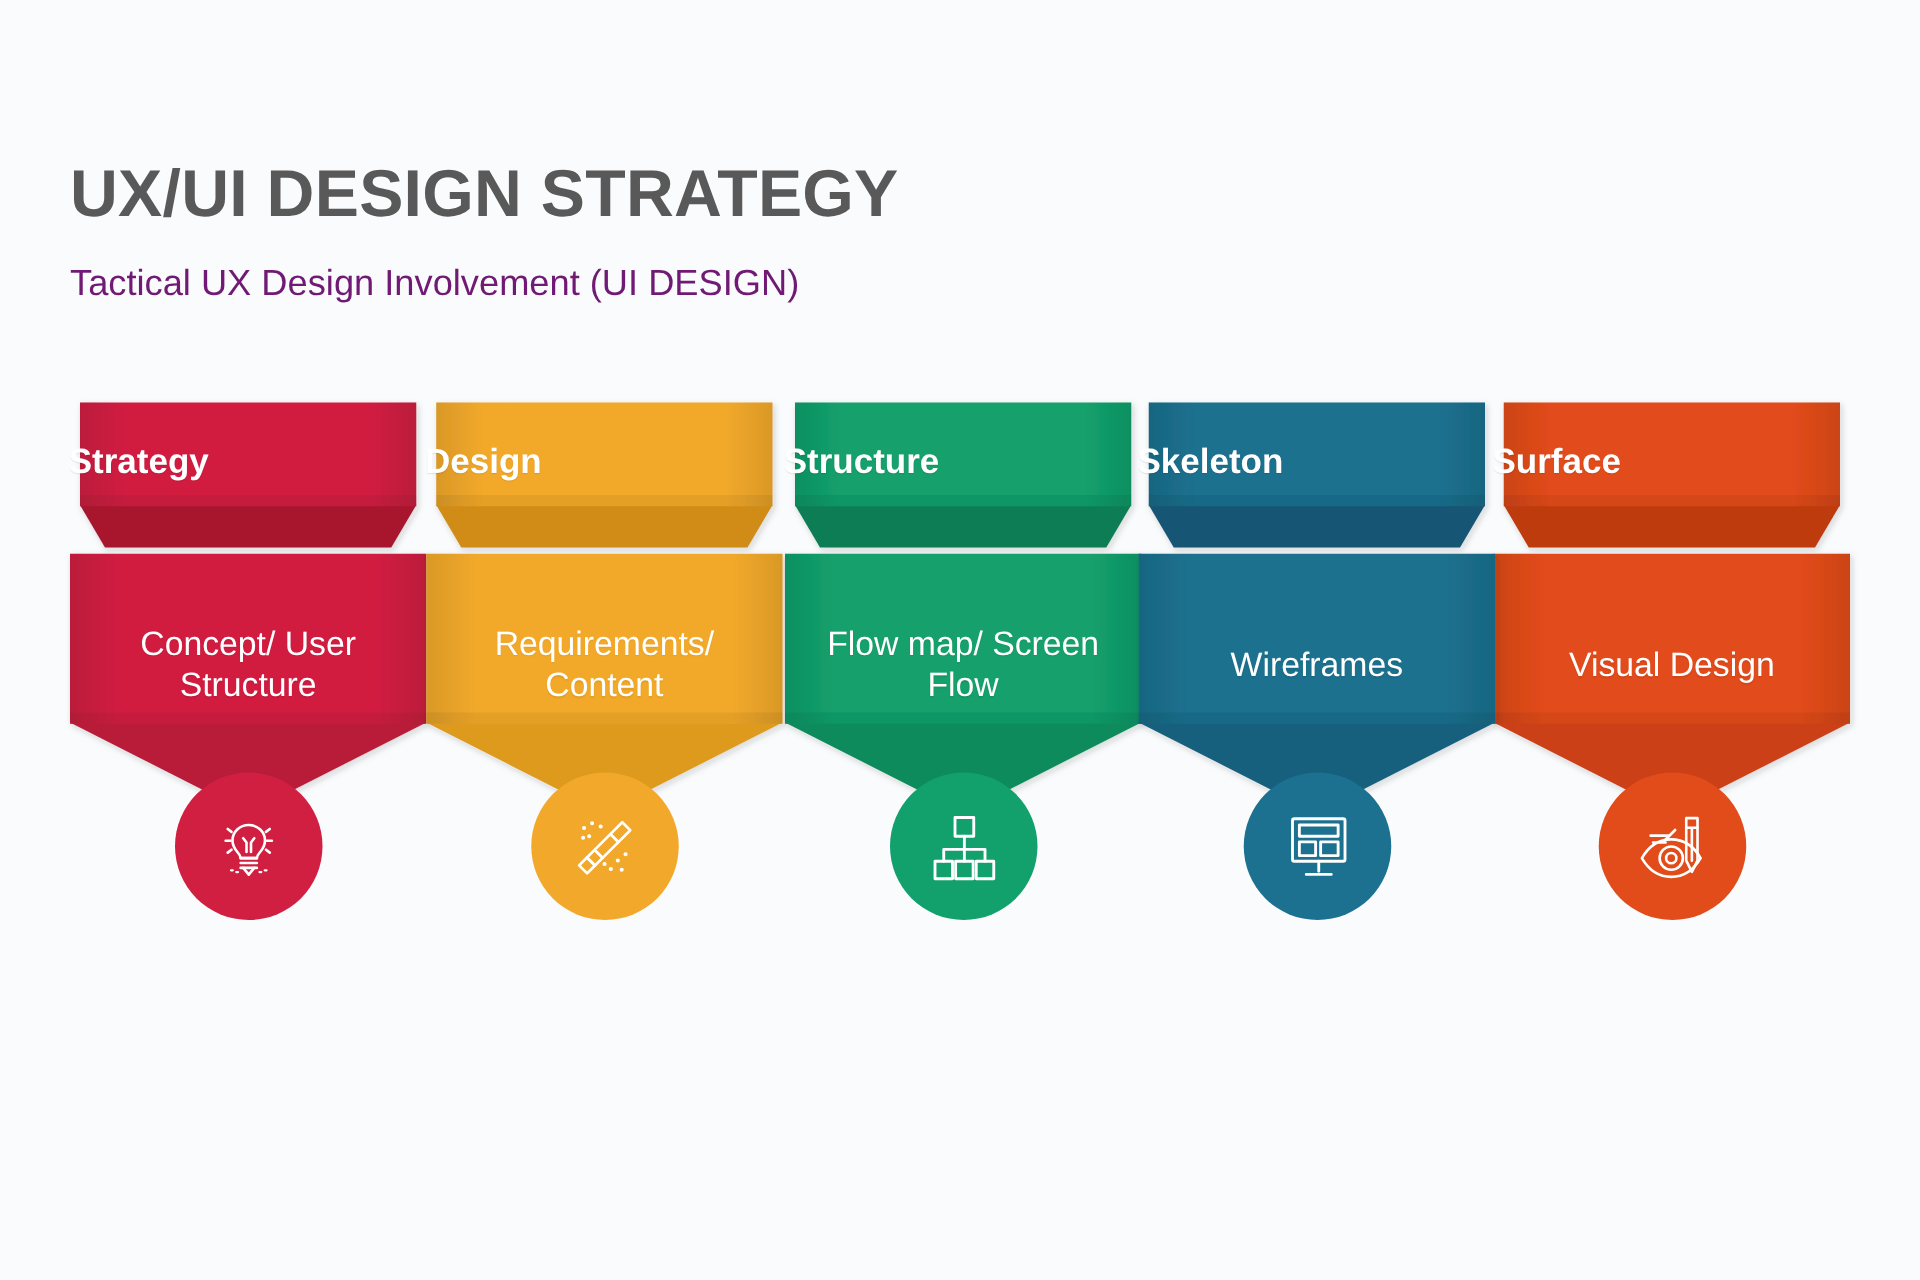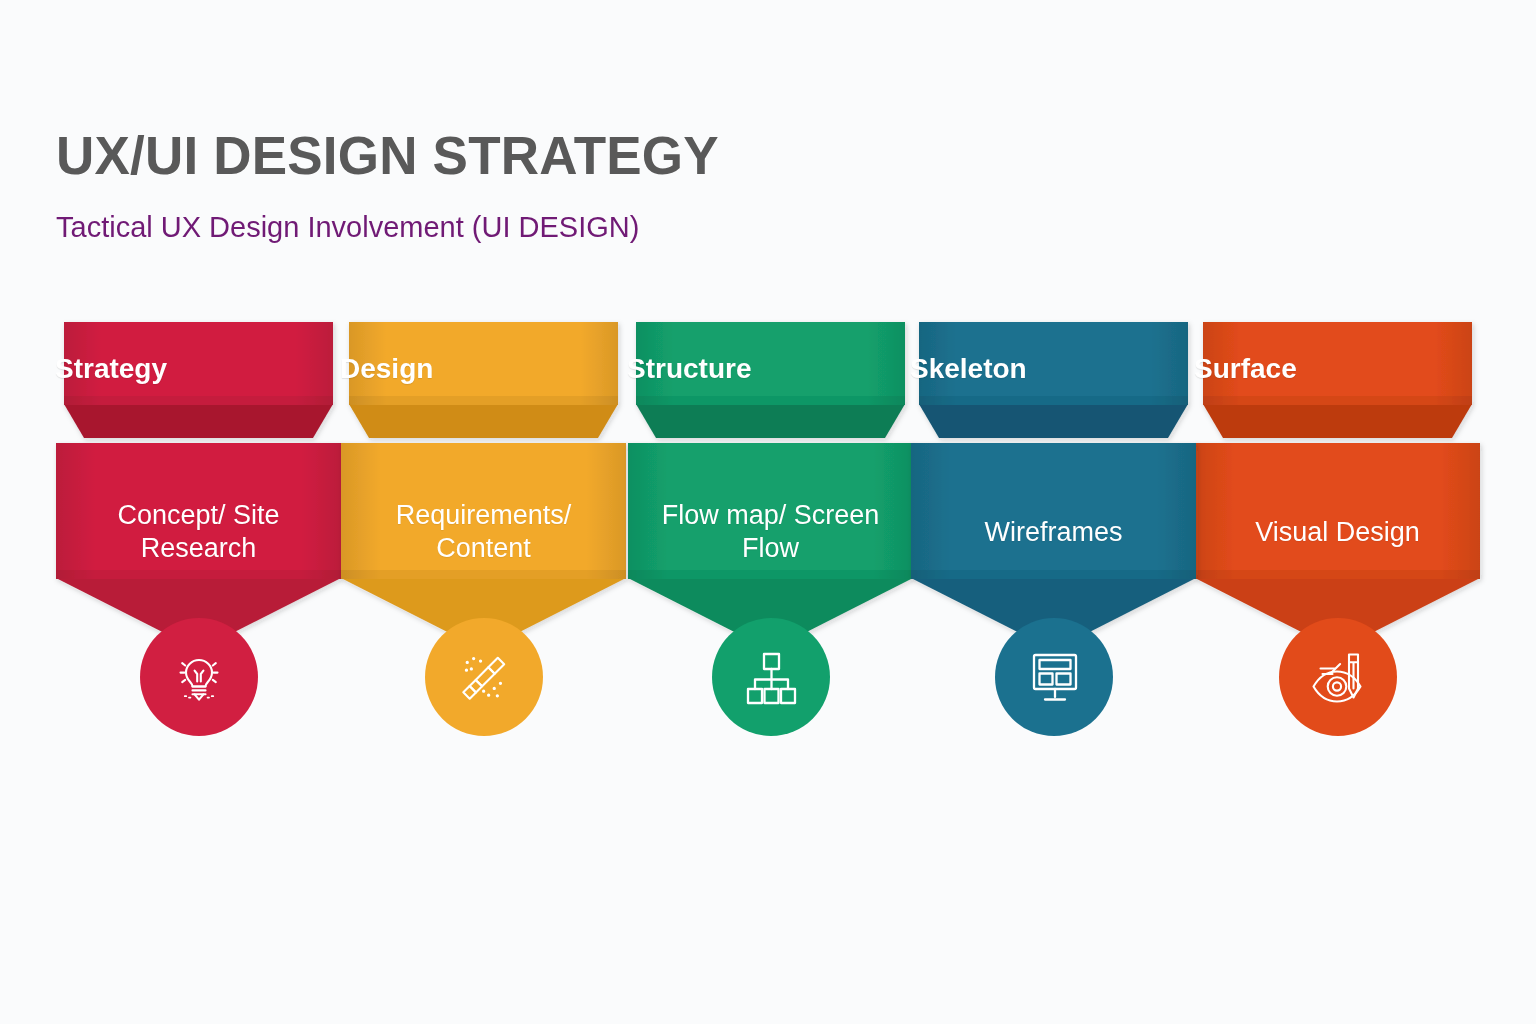--- a/index.html
+++ b/index.html
@@ -158,21 +158,21 @@
 
       <path d="M1 256 L286 256 L150 325 L137 325 Z" fill="#b81c38"></path>
 
       <rect x="1" y="121" width="285" height="136" fill="#d11f41"></rect>
       <rect x="1" y="121" width="285" height="136" fill="url(#g-side-0)"></rect>
 
       <rect x="1" y="248" width="285" height="9" fill="rgba(0,0,0,0.055)"></rect>
     </g>
   </svg>
       <div class="stage-title">Strategy</div>
-      <div class="stage-body">Concept/ Site Research</div>
+      <div class="stage-body">Concept/ User Structure</div>
       <div class="icon-circle" style="background: rgb(209, 31, 65);">
         <svg viewBox="0 0 62 62">
     <g fill="none" stroke="#ffffff" stroke-width="2.1" stroke-linecap="round" stroke-linejoin="round">
       <path d="M31 14c-7.2 0-13 5.6-13 12.4 0 4.4 2.2 7.3 4.2 9.6 1.4 1.6 2.3 2.8 2.3 4.5h13c0-1.7.9-2.9 2.3-4.5 2-2.3 4.2-5.2 4.2-9.6C44 19.6 38.2 14 31 14z"></path>
       <path d="M26.6 24.6l2.6 3.4v7.5M35.4 24.6l-2.6 3.4v7.5"></path>
       <path d="M24.5 40.5h13M24.5 44.4h13M24.5 48.3h13"></path>
       <path d="M26.6 48.3l4.4 5.4 4.4-5.4"></path>
       <path d="M12.5 26.6h4M14.2 17.2l3 2.3M14.2 36.1l3-2.3M49.5 26.6h-4M47.8 17.2l-3 2.3M47.8 36.1l-3-2.3"></path>
       <path d="M16.8 50.2h1.4M21 51.6h1.4M39.6 51.6H41M43.8 50.2h1.4" stroke-width="1.8"></path>
     </g>

